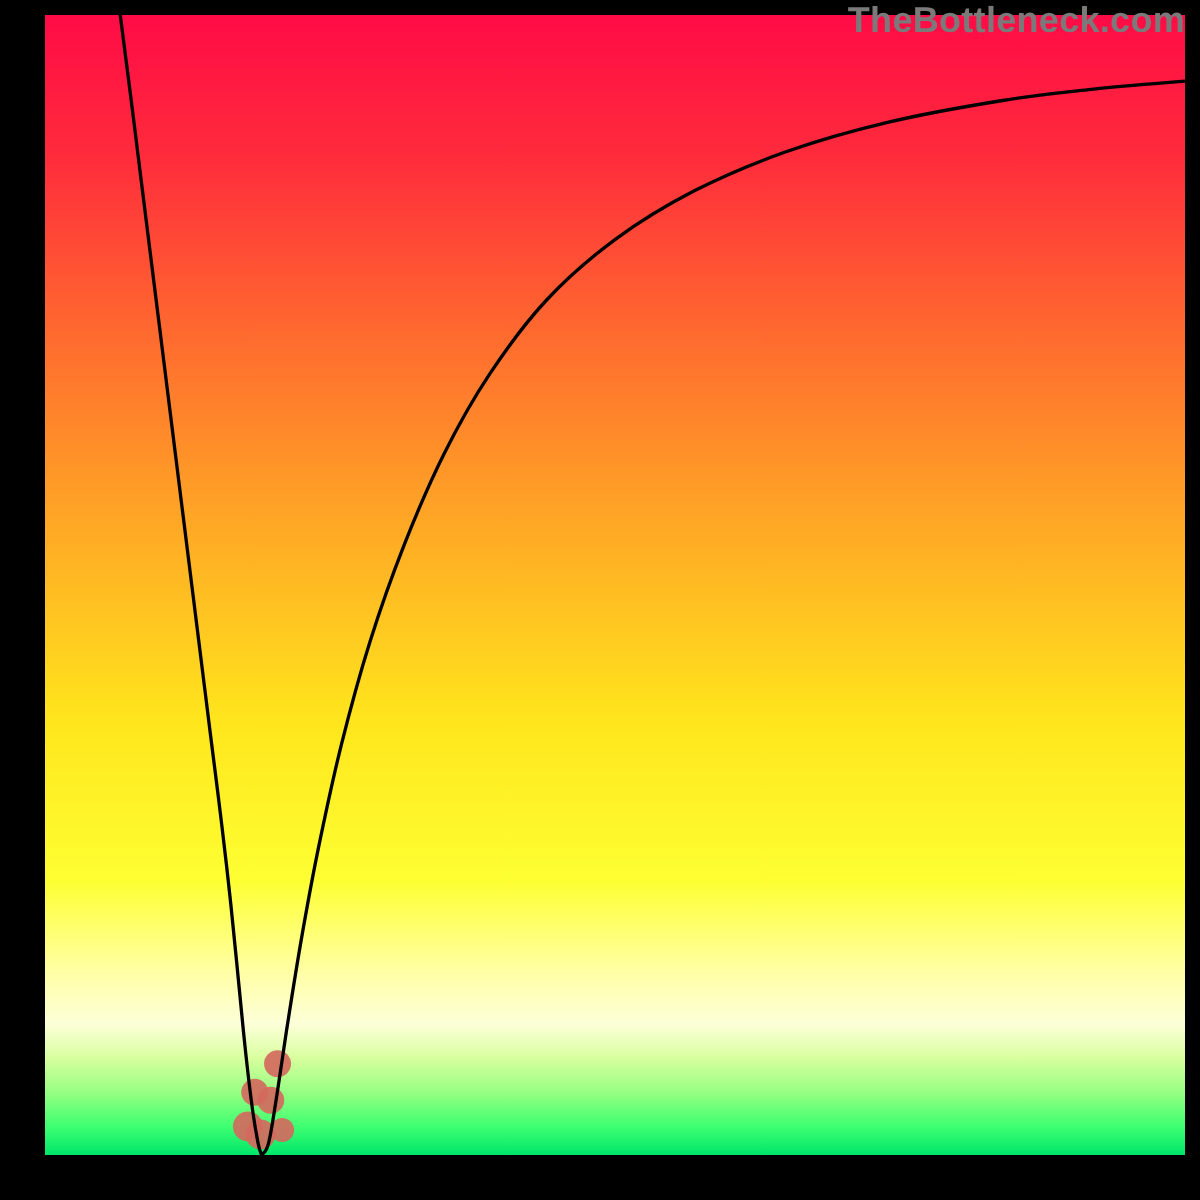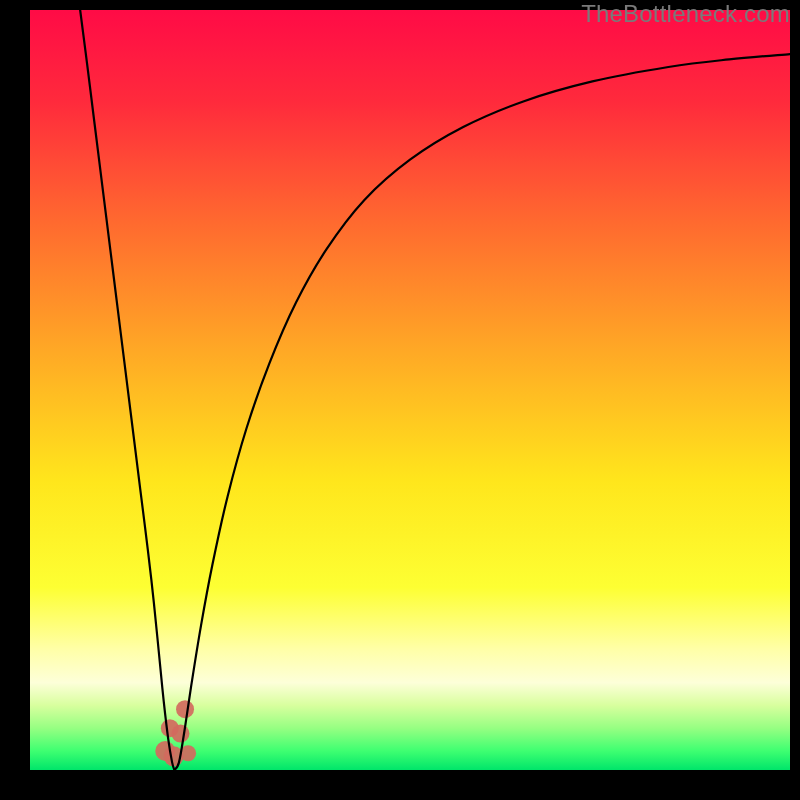--- a/index.html
+++ b/index.html
@@ -25,21 +25,21 @@
     top: 0;
     width: 760px;
     height: 760px;
   }
   .watermark {
     position: absolute;
     top: 0px;
     right: 10px;
     color: #7a7a7a;
     font-size: 24px;
-    font-weight: 400;
+    font-weight: 700;
     letter-spacing: 0.2px;
     z-index: 10;
     user-select: none;
   }
 </style>
 </head>
 <body>
 
 <div class="watermark">TheBottleneck.com</div>
 

